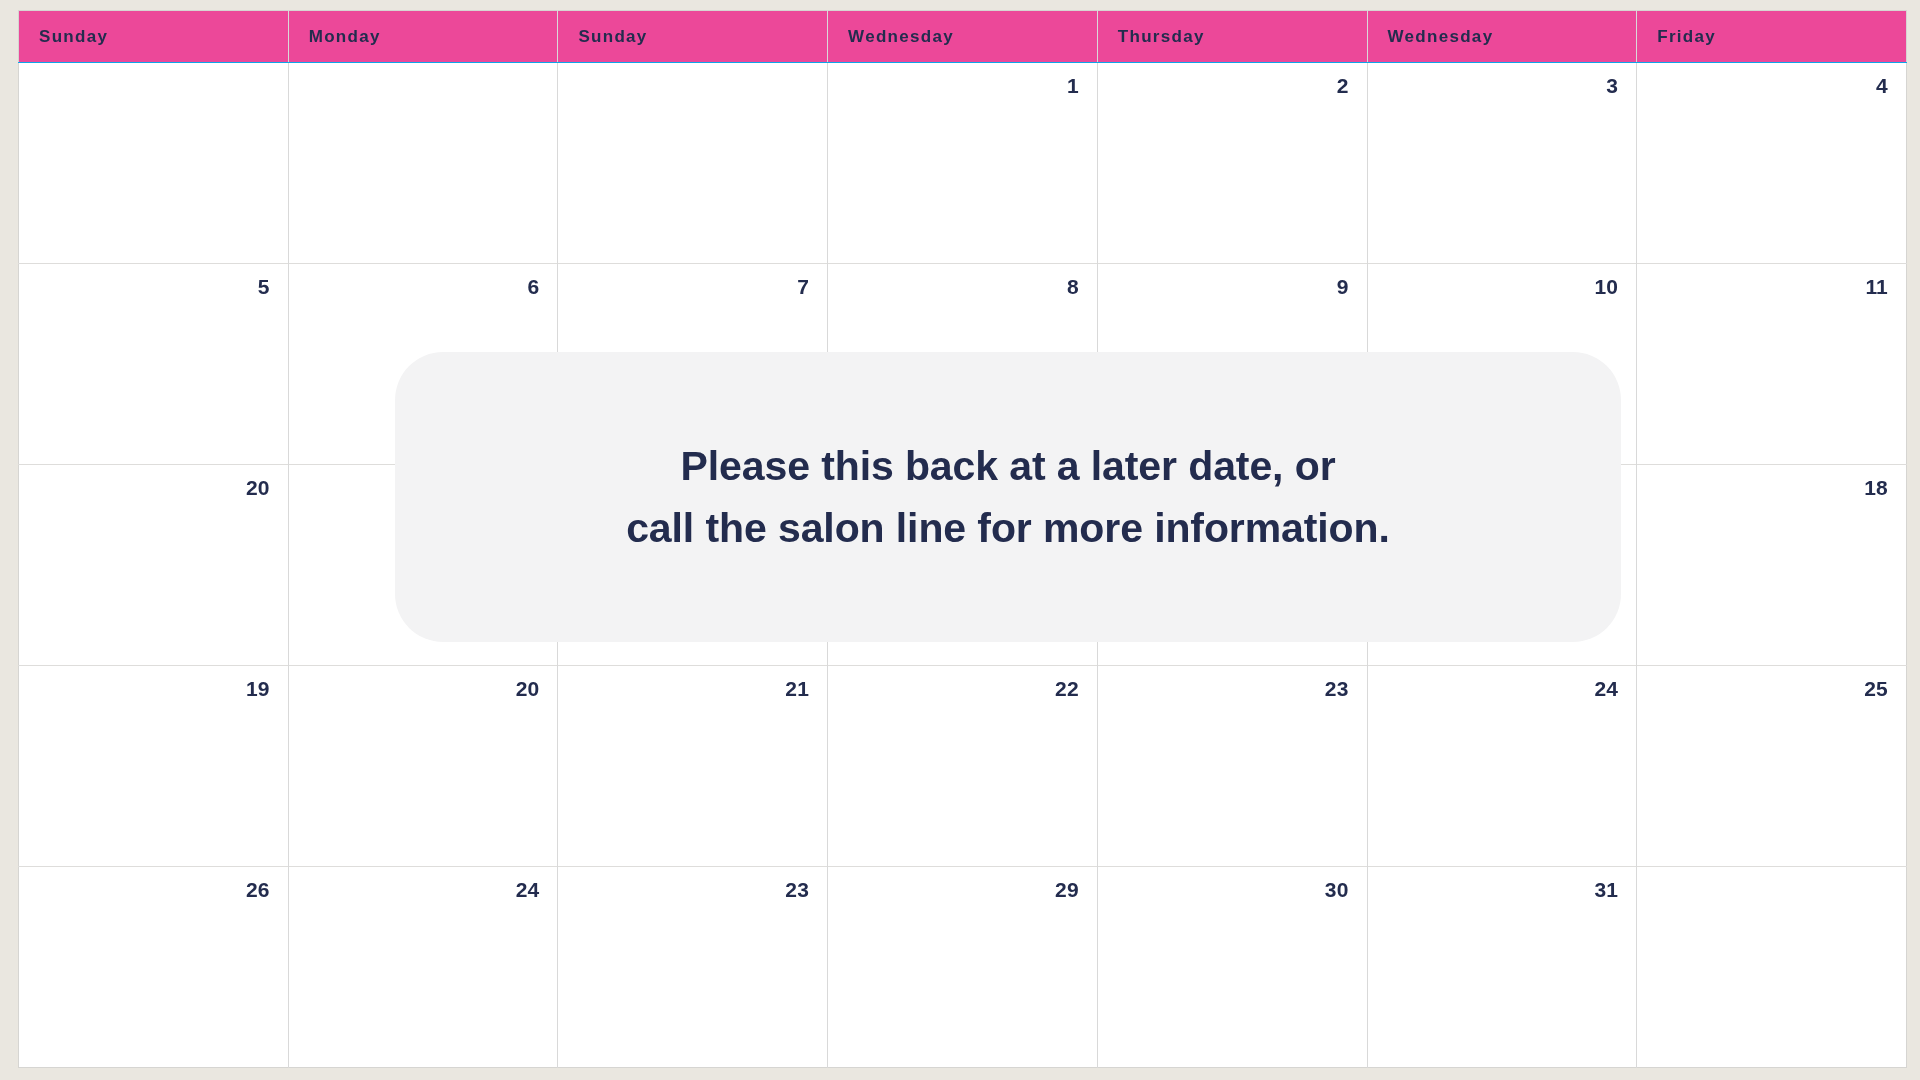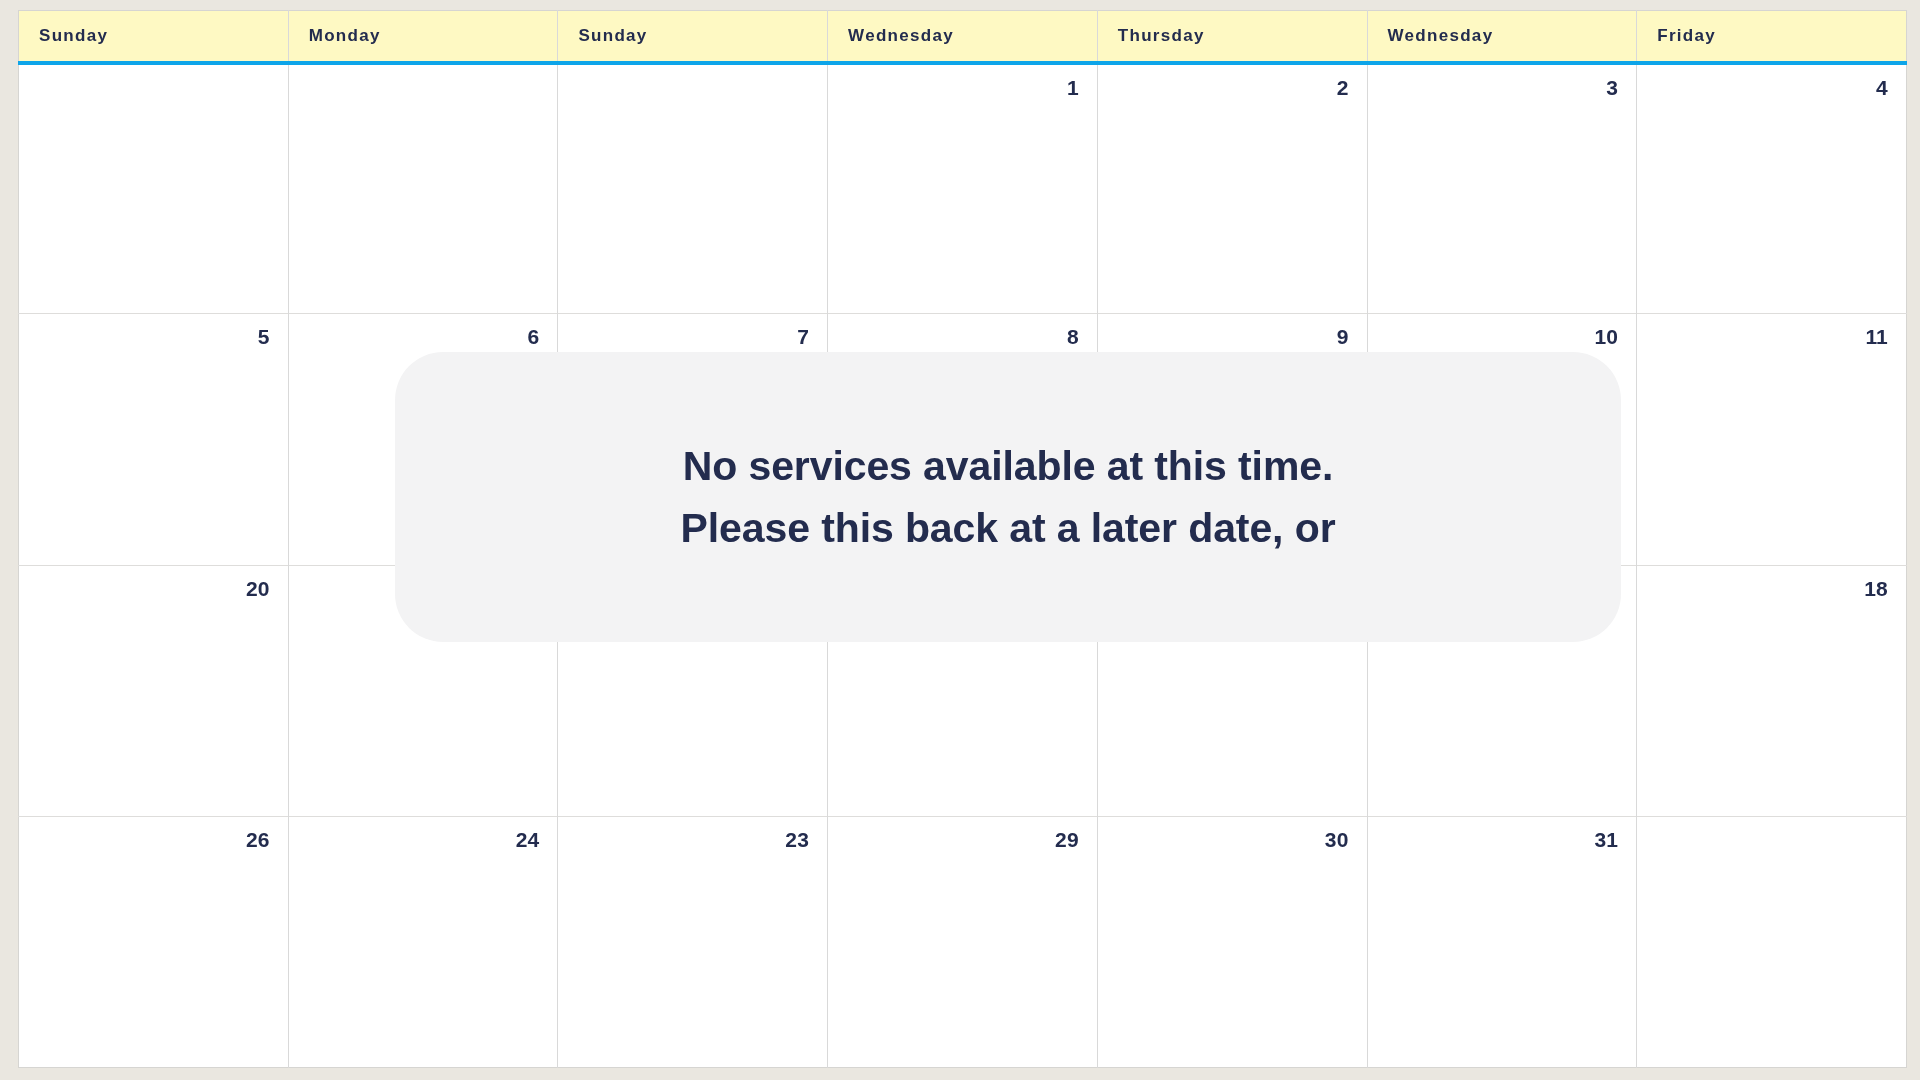--- a/index.html
+++ b/index.html
@@ -38,23 +38,23 @@
   .calendar thead th {
     height: 52px;
     padding: 0 0 0 20px;
     margin: 0;
     text-align: left;
     vertical-align: middle;
     font-size: 17px;
     font-weight: bold;
     letter-spacing: 1.3px;
     color: #232c4e;
-    background: #fef9c3;
+    background: #ec4899;
     border-right: 1px solid #d9d9d9;
-    border-bottom: 4px solid #0ea5e9;
+    border-bottom: 1px solid #0ea5e9;
     box-sizing: border-box;
     white-space: nowrap;
   }
   .calendar thead th:last-child {
     border-right: none;
   }
 
   .calendar tbody td {
     vertical-align: top;
     text-align: right;
@@ -150,30 +150,39 @@
       <tr>
         <td><span class="daynum">20</span></td>
         <td><span class="daynum">13</span></td>
         <td><span class="daynum">14</span></td>
         <td><span class="daynum">15</span></td>
         <td><span class="daynum">16</span></td>
         <td><span class="daynum">17</span></td>
         <td><span class="daynum">18</span></td>
       </tr>
       <tr>
+        <td><span class="daynum">19</span></td>
+        <td><span class="daynum">20</span></td>
+        <td><span class="daynum">21</span></td>
+        <td><span class="daynum">22</span></td>
+        <td><span class="daynum">23</span></td>
+        <td><span class="daynum">24</span></td>
+        <td><span class="daynum">25</span></td>
+      </tr>
+      <tr>
         <td><span class="daynum">26</span></td>
         <td><span class="daynum">24</span></td>
         <td><span class="daynum">23</span></td>
         <td><span class="daynum">29</span></td>
         <td><span class="daynum">30</span></td>
         <td><span class="daynum">31</span></td>
         <td><span class="daynum empty"></span></td>
       </tr>
     </tbody>
   </table>
 </div>
 
 <div class="notice-overlay">
   <div class="notice-text">
-    <span class="line">No services available at this time.</span>
     <span class="line">Please this back at a later date, or</span>
+    <span class="line">call the salon line for more information.</span>
   </div>
 </div>
 
 </body></html>

